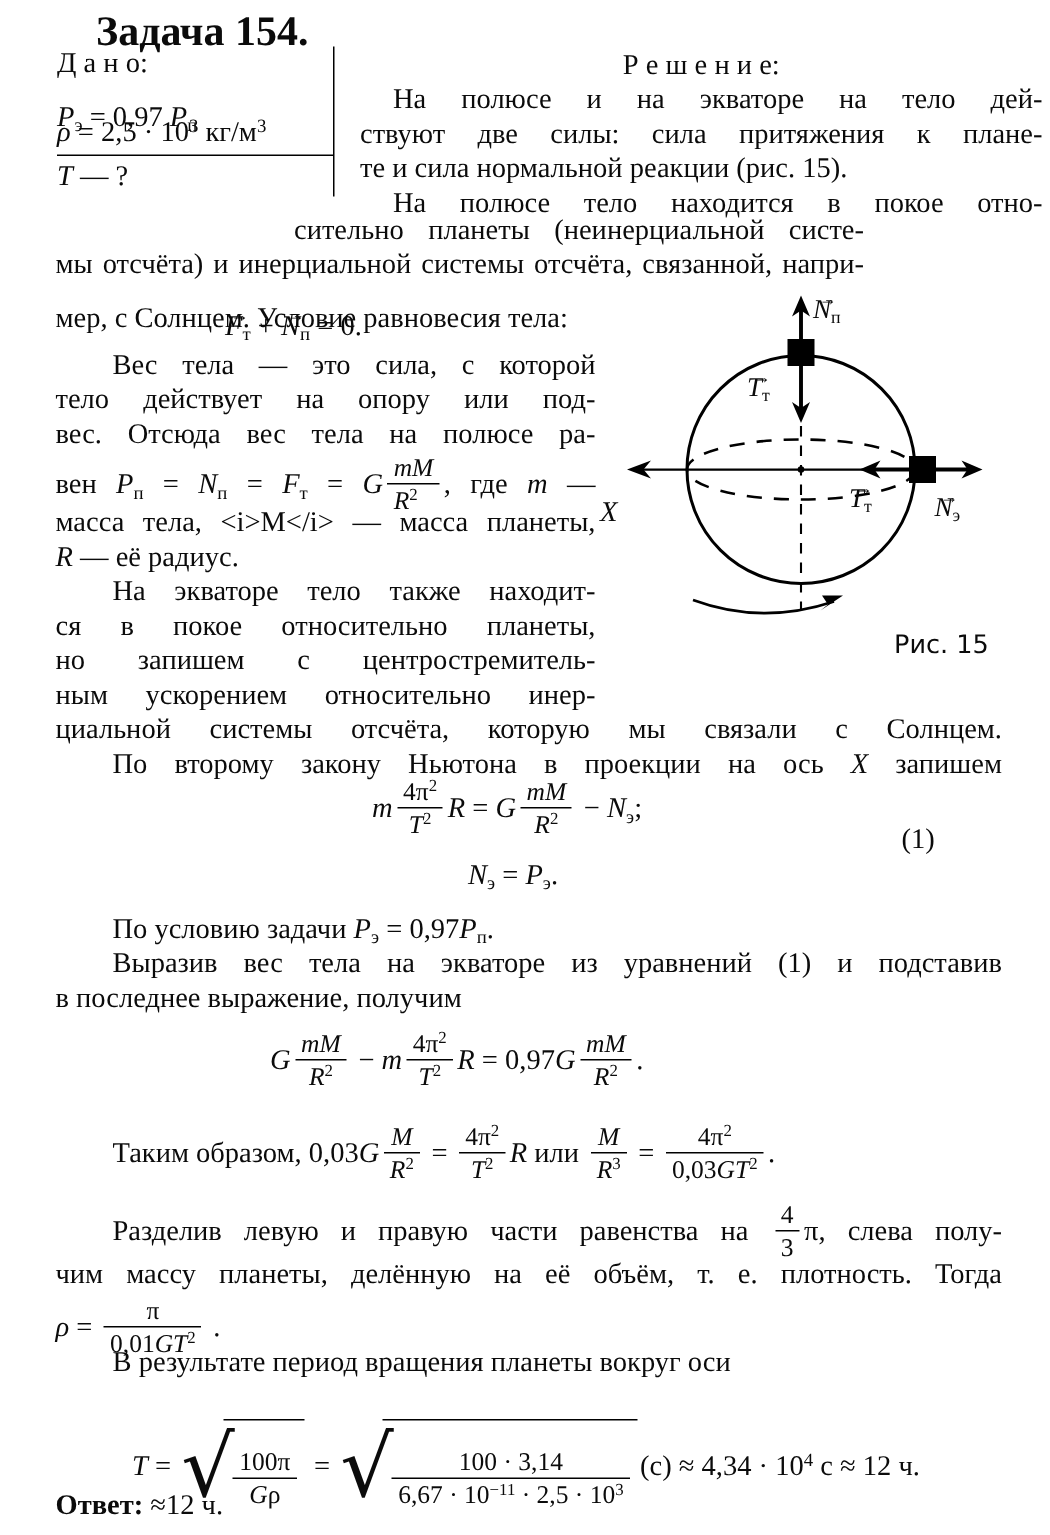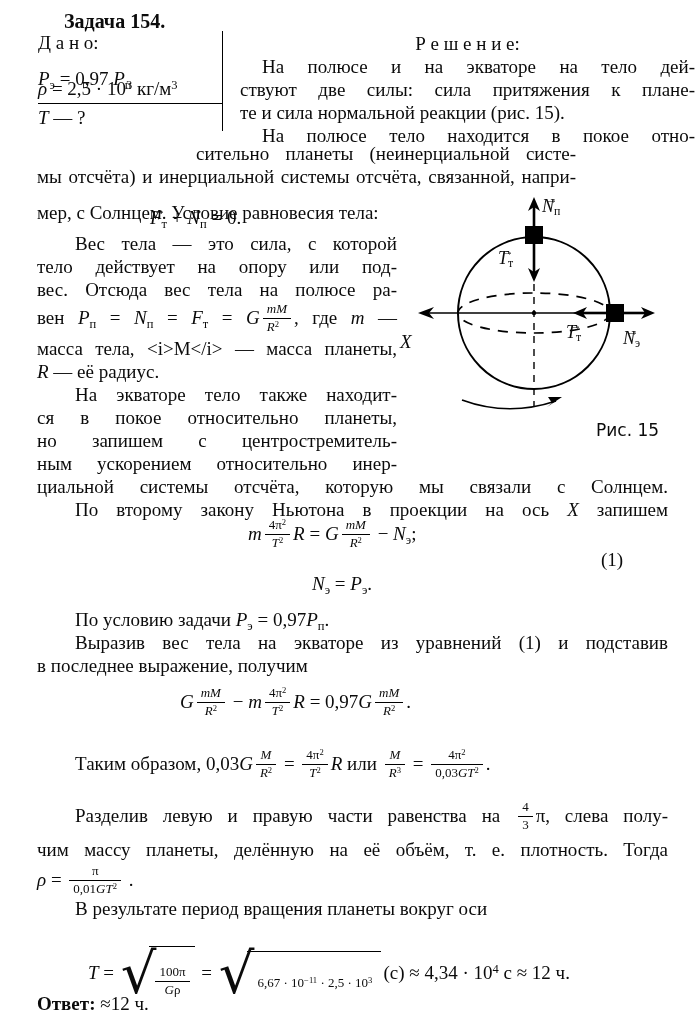--- a/index.html
+++ b/index.html
@@ -8,21 +8,21 @@
   .ln{position:absolute;white-space:nowrap;}
   .jl{white-space:normal;text-align:justify;text-align-last:justify;}
   .ti22{text-indent:22px;}
   .ti38{text-indent:38px;}
   .ctr{text-align:center;}
   .bold{font-weight:bold;}
   i{font-style:italic;}
   sub{font-size:66%;line-height:0;vertical-align:-0.28em;}
   sup{font-size:66%;line-height:0;vertical-align:0.5em;}
   
-  .fr{display:inline-block;vertical-align:middle;text-align:center;font-size:13px;line-height:1.12;margin:0 3px;transform:translateY(-2px);}
+  .fr{display:inline-block;vertical-align:middle;text-align:center;font-size:17px;line-height:1.12;margin:0 3px;transform:translateY(-2px);}
   .fr .nu{display:block;border-bottom:1.3px solid #000;padding:0 4px 1px;}
   .fr .de{display:block;padding:1px 4px 0;}
   
   .v{position:relative;display:inline-block;}
   .va{position:absolute;left:0.32em;top:-0.55em;font-size:12px;font-style:normal;}
   
   .sq{display:inline-flex;align-items:center;vertical-align:middle;margin:0 2px;transform:translateY(-2px);}
   .sqs{font-size:56px;line-height:0.8;margin-right:-7px;transform:translateY(2px);font-family:"DejaVu Serif",serif;}
   .sqc{border-top:1.6px solid #000;padding:20px 5px 0 6px;}
   .sqc .fr{margin:0;}
@@ -32,21 +32,21 @@
   
   .fig{position:absolute;}
   .figlabel{position:absolute;font-size:18px;line-height:20px;white-space:nowrap;}
   .caption{font-family:"DejaVu Sans","Liberation Sans",sans-serif;font-size:17px;}
 </style>
 </head>
 <body>
 
 <div class="page">
 
-  <div class="ln bold" style="left:64px;top:10px;font-size:20px;">Задача 154.</div>
+  <div class="ln bold" style="left:64px;top:10px;font-size:28px;">Задача 154.</div>
 
   <div class="dado" style="left:38px;top:31px;width:184px;height:100px;">
     <div class="ln" style="left:0;top:0;">Д а н о:</div>
     <div class="ln" style="left:0;top:36px;"><i>P</i><sub>э</sub> = 0,97 <i>P</i><sub>п</sub></div>
     <div class="ln" style="left:0;top:46px;"><i>ρ</i> = 2,5 · 10<sup>3</sup> кг/м<sup>3</sup></div>
     <div class="dado-rule" style="top:72px;"></div>
     <div class="ln" style="left:0;top:75px;"><i>T</i> — ?</div>
   </div>
 
   <div class="ln jl ti22" style="left:240px;top:55px;width:455px;">На полюсе и на экваторе на тело дей-</div>
@@ -89,21 +89,21 @@
   <div class="ln jl" style="left:75px;top:802px;width:593px;">Разделив левую и правую части равенства на <span class="fr"><span class="nu">4</span><span class="de">3</span></span>π, слева полу-</div>
   <div class="ln jl" style="left:37px;top:838px;width:631px;">чим массу планеты, делённую на её объём, т. е. плотность. Тогда</div>
   <div class="ln" style="left:37px;top:866px;"><i>ρ</i> = <span class="fr"><span class="nu">π</span><span class="de">0,01<i>GT</i><sup>2</sup></span></span> .</div>
   <div class="ln" style="left:75px;top:897px;">В результате период вращения планеты вокруг оси</div>
 
   <div class="ln" style="left:88px;top:948px;"><i>T</i> = <span class="sq">
         <span class="sqs">√</span>
         <span class="sqc"><span class="fr"><span class="nu">100π</span><span class="de"><i>G</i>ρ</span></span></span>
       </span> = <span class="sq">
         <span class="sqs">√</span>
-        <span class="sqc"><span class="fr"><span class="de">6,67 · 10<sup>−11</sup> · 2,5 · 10<sup>3</sup></span></span></span>
+        <span class="sqc"><span class="fr"><span class="nu">100 · 3,14</span><span class="de">6,67 · 10<sup>−11</sup> · 2,5 · 10<sup>3</sup></span></span></span>
       </span>(с) ≈ 4,34 · 10<sup>4</sup> с ≈ 12 ч.</div>
 
   <div class="ln" style="left:37px;top:992px;">
     <span class="bold">Ответ:</span><span> ≈12 ч.</span>
   </div>
 
   <div class="fig" style="left:396px;top:192px;width:304px;height:262px;">
     <svg width="304" height="262" viewBox="0 0 304 262">
 
       <circle cx="138" cy="121" r="76" fill="none" stroke="#000" stroke-width="2"></circle>

